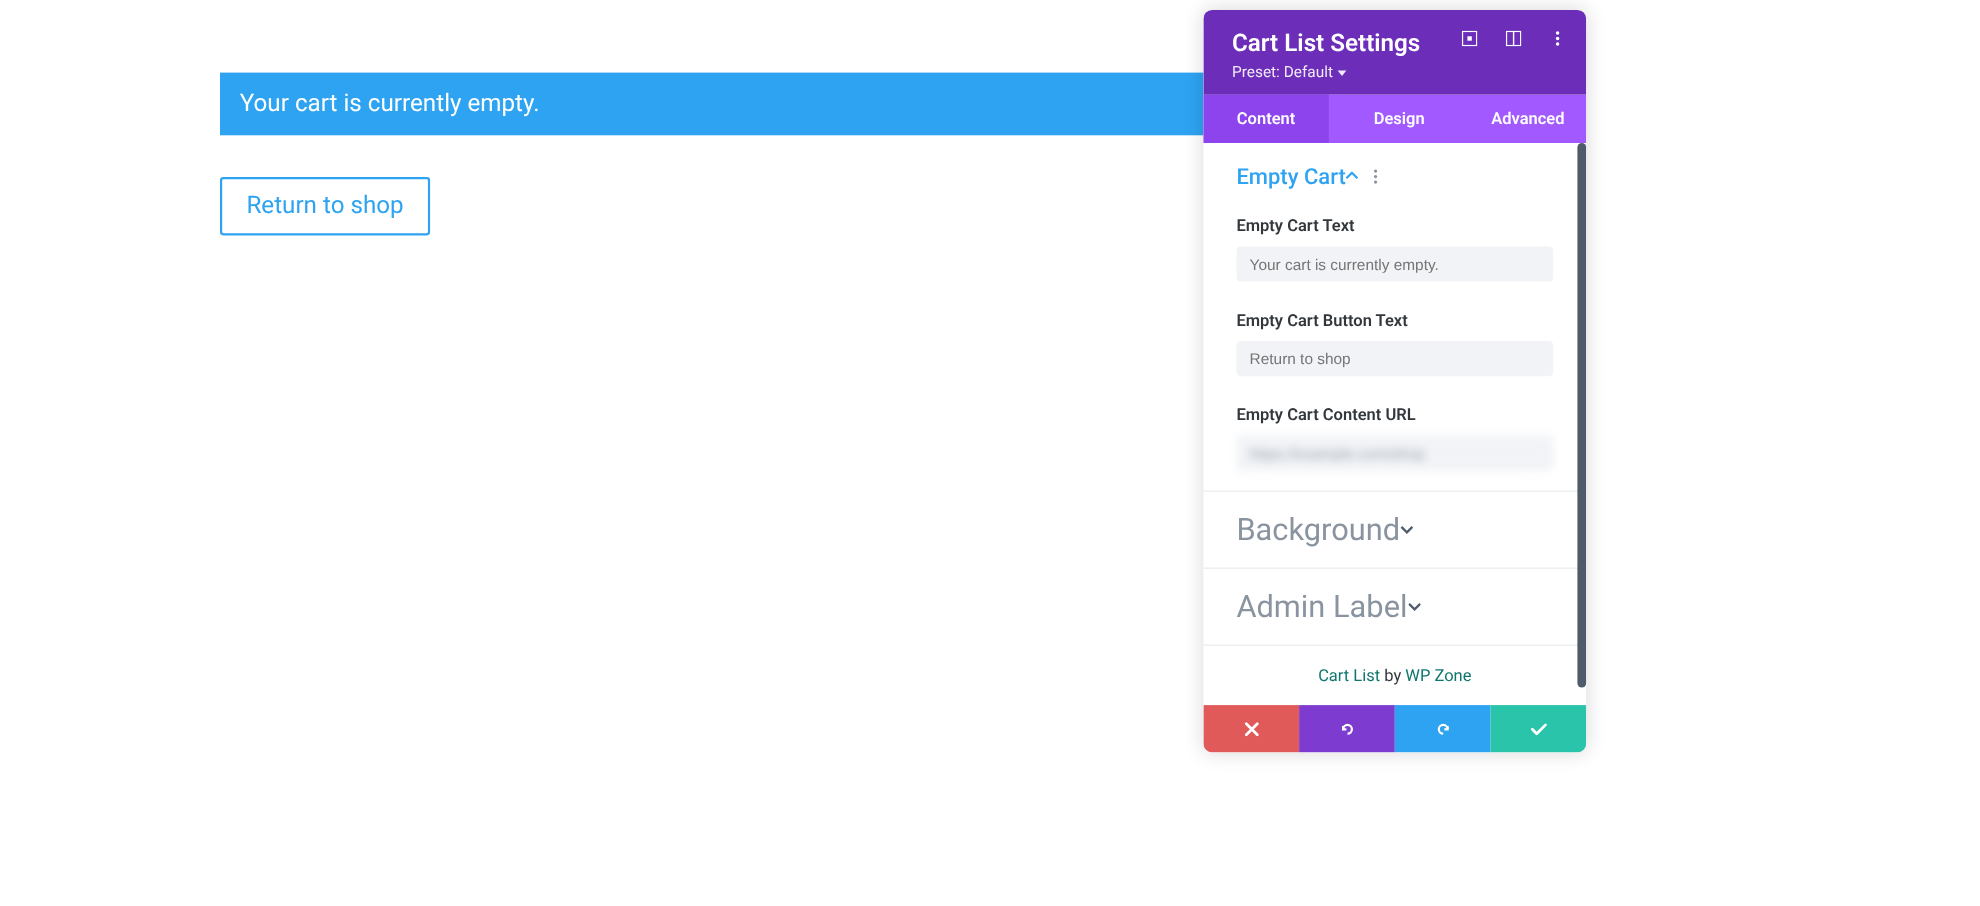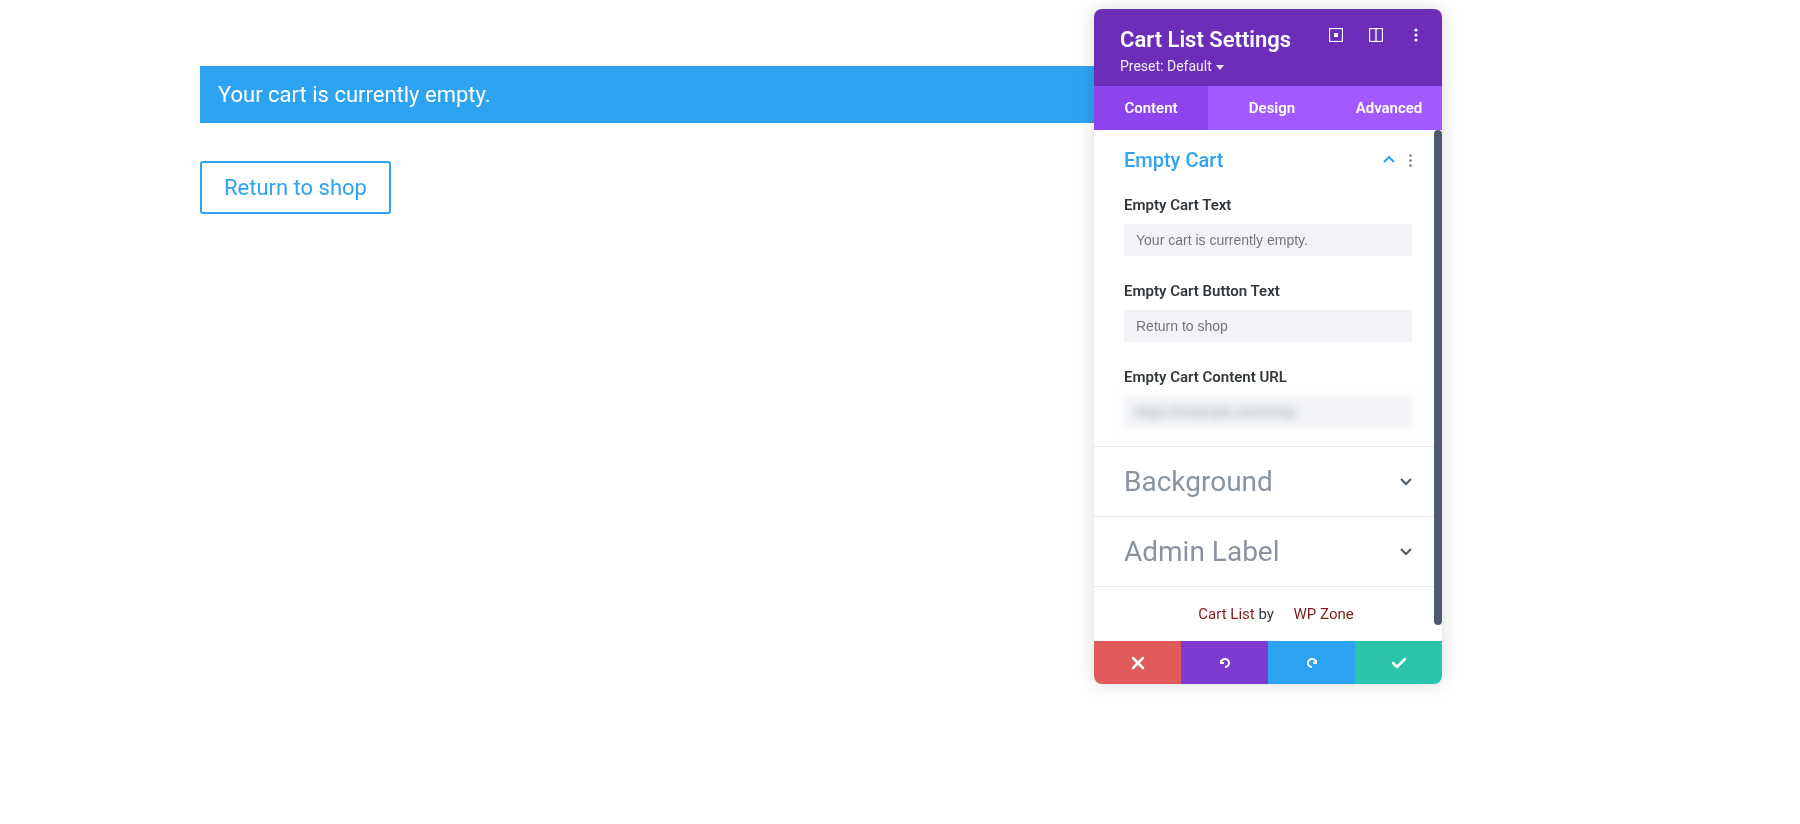--- a/index.html
+++ b/index.html
@@ -122,21 +122,20 @@
   top: 0;
   width: 8px;
   height: 495px;
   background: #4e5b6b;
   border-radius: 4px;
 }
 
 .section-head {
   display: flex;
   align-items: center;
-  justify-content: space-between;
   padding: 18px 30px;
   cursor: pointer;
 }
 .section-head.expanded .section-title {
   color: #2ea3f2;
   font-size: 20px;
   font-weight: 500;
 }
 .section-head.collapsed .section-title {
   color: #8a94a0;
@@ -183,21 +182,21 @@
   color: #9aa2ac;
 }
 .hr { border: none; border-top: 1px solid #e6e9ec; }
 
 .credit {
   text-align: center;
   padding: 18px 0;
   font-size: 15px;
   color: #32373c;
 }
-.credit a { color: #7f1d1d; text-decoration: none; cursor: pointer; margin-left: 16px; }
+.credit a { color: #0f766e; text-decoration: none; cursor: pointer; }
 
 .footer-btns {
   display: flex;
   height: 43px;
 }
 .fbtn {
   flex: 1;
   display: flex;
   align-items: center;
   justify-content: center;

